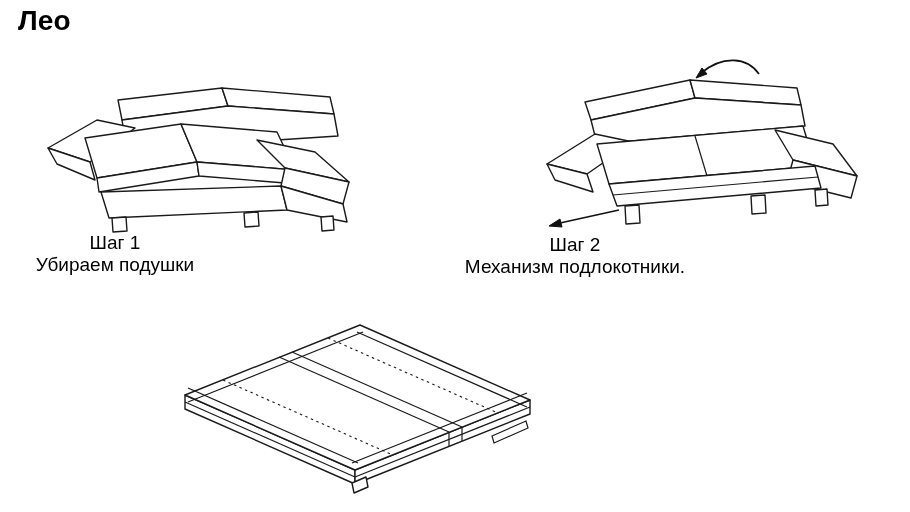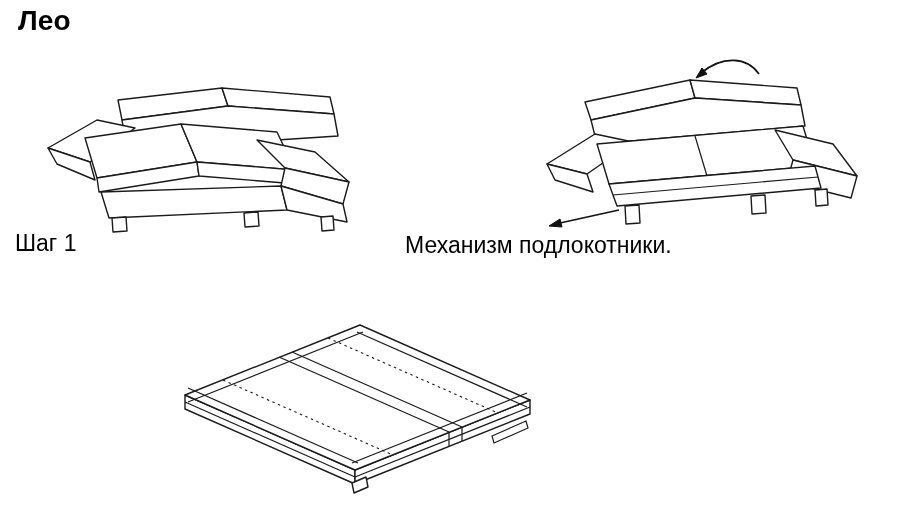--- a/index.html
+++ b/index.html
@@ -5,21 +5,21 @@
   html,body { margin:0; padding:0; background:#ffffff; }
   .canvas {
     position:relative; width:910px; height:512px; background:#ffffff;
     font-family:"Liberation Sans", sans-serif; color:#000000; overflow:hidden;
   }
   .title {
     position:absolute; left:18px; top:4px;
     font-size:28px; font-weight:bold; line-height:34px; letter-spacing:0.2px;
   }
   .caption {
-    position:absolute; text-align:left; font-size:23px; line-height:22px; color:#000;
+    position:absolute; text-align:center; font-size:19px; line-height:22px; color:#000;
   }
   svg.drawing { position:absolute; overflow:visible; }
   .drawing polygon, .drawing path.face {
     fill:#ffffff; stroke:#1a1a1a; stroke-width:1.4; stroke-linejoin:round;
   }
   .drawing line { stroke:#1a1a1a; stroke-width:1.2; }
   .drawing line.dotted { stroke-dasharray:2.5 3.5; stroke-width:1.1; }
   .drawing path.wire { fill:none; stroke:#1a1a1a; stroke-width:1.2; }
   .drawing .arrow path { fill:none; stroke:#111111; stroke-width:1.7; }
   .drawing .arrow polygon { fill:#111111; stroke:#111111; stroke-width:1; }
@@ -126,20 +126,22 @@
       <line class="dotted" x1="168" y1="26" x2="338" y2="101"></line>
     </g>
     <g>
       <path class="wire" d="M332,124 L366,109 L368,116 L334,131 Z"></path>
       <polygon points="192,171 206,165 208,175 194,181"></polygon>
     </g>
   </svg>
 
   <div class="caption" style="left:15px; top:232px; width:200px;">
     <div>Шаг 1</div>
+    <div>Убираем подушки</div>
   </div>
 
   <div class="caption" style="left:405px; top:234px; width:340px;">
+    <div>Шаг 2</div>
     <div>Механизм подлокотники.</div>
   </div>
 
 
 </div>
 
 </body></html>

